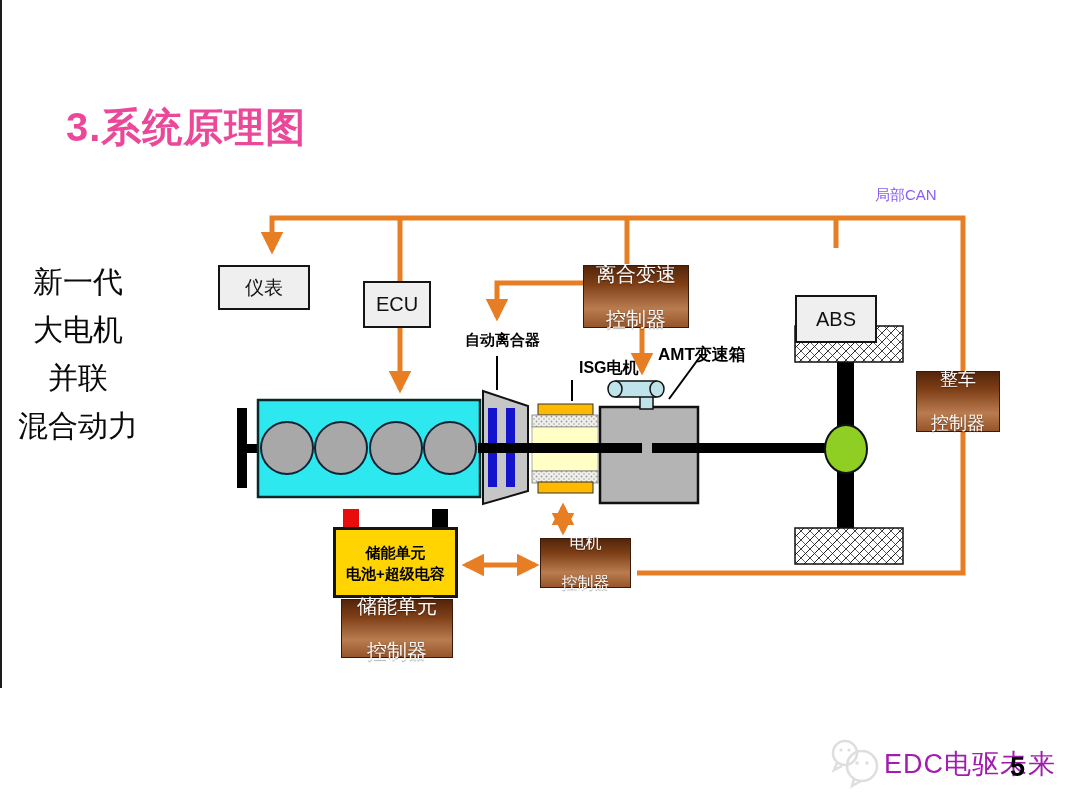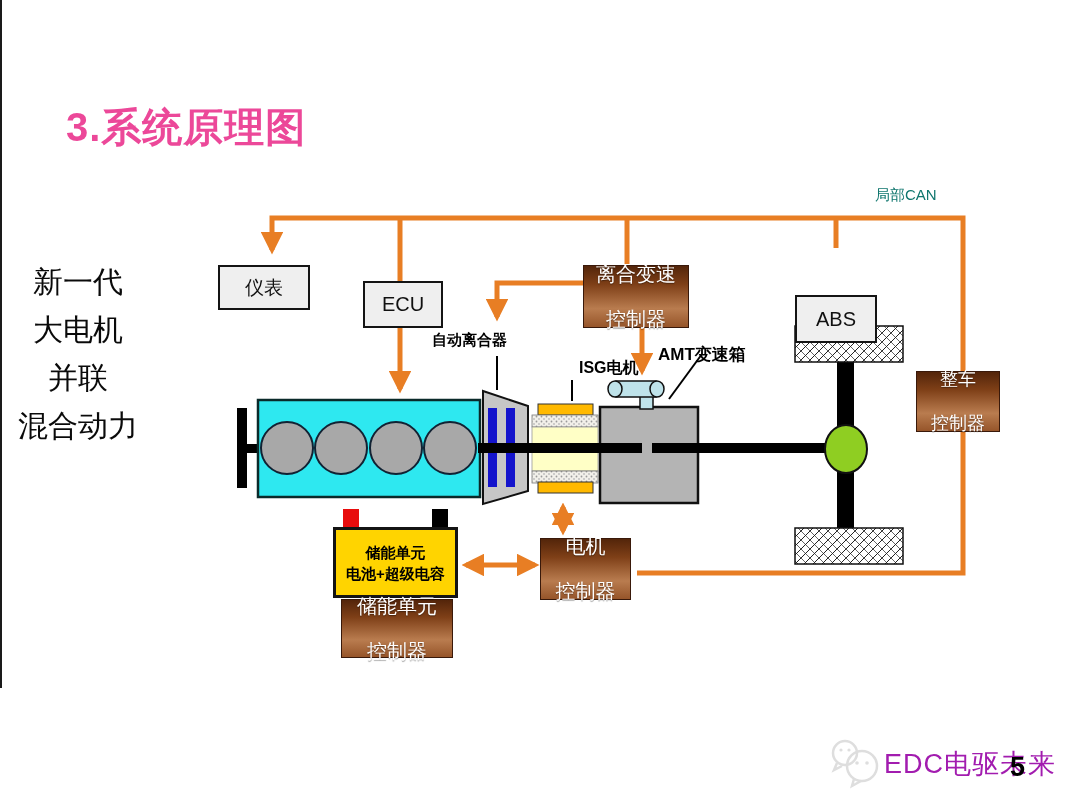--- a/index.html
+++ b/index.html
@@ -10,38 +10,38 @@
   .edge-line{position:absolute;left:0;top:0;width:2px;height:688px;background:#1a1a1a;}
   .title{
     position:absolute;left:66px;top:100px;font-size:40px;font-weight:700;
     color:#ec4899;letter-spacing:1px;
   }
   .side-note{
     position:absolute;left:14px;top:258px;width:128px;text-align:center;
     font-size:30px;font-weight:400;color:#0a0a0a;
   }
   .side-note div{height:48px;line-height:48px;}
-  .can-label{position:absolute;left:875px;top:186px;font-size:15px;color:#0f766e;}
+  .can-label{position:absolute;left:875px;top:186px;font-size:15px;color:#8b5cf6;}
   .lbl{position:absolute;font-weight:700;color:#000;white-space:nowrap;}
-  .lbl-auto-clutch{left:432px;top:331px;font-size:15px;}
+  .lbl-auto-clutch{left:465px;top:331px;font-size:15px;}
   .lbl-isg{left:531px;top:358px;font-size:16px;margin-left:48px;}
   .lbl-amt{left:658px;top:343px;font-size:17px;}
   .box{position:absolute;display:flex;flex-direction:column;align-items:center;
        justify-content:center;text-align:center;box-sizing:border-box;z-index:3;}
   .box-gray{background:#efefef;border:2px solid #141414;color:#111;}
   .box-brown{
     background:linear-gradient(180deg,#53250a 0%,#7e3f17 30%,#b97c4f 70%,#96552a 100%);
     border:1px solid #39190a;color:#fff;text-shadow:0 1px 1px rgba(0,0,0,.4);gap:20px;
   }
   .b-instrument{left:218px;top:265px;width:92px;height:45px;font-size:19px;font-family:Liberation Mono, monospace;}
-  .b-ecu{left:363px;top:281px;width:80px;height:47px;font-size:20px;}
+  .b-ecu{left:363px;top:281px;width:68px;height:47px;font-size:20px;}
   .b-abs{left:795px;top:249px;width:82px;height:48px;font-size:20px;margin-top:46px;}
   .b-clutch-tcu{left:583px;top:265px;width:106px;height:63px;font-size:20px;line-height:1.25;}
   .b-vcu{left:916px;top:371px;width:84px;height:61px;font-size:18px;line-height:1.3;}
-  .b-mcu{left:540px;top:538px;width:91px;height:62px;font-size:20px;line-height:1.25;}
+  .b-mcu{left:540px;top:538px;width:91px;height:50px;font-size:16px;line-height:1.25;}
   .b-ess-ctrl{left:341px;top:599px;width:112px;height:59px;font-size:20px;line-height:1.25;}
   .b-battery{left:333px;top:527px;width:125px;height:71px;background:#ffd400;
              border:3px solid #141414;color:#000;font-size:15px;font-weight:700;line-height:1.4;}
   .terminal{position:absolute;width:16px;height:18px;top:509px;z-index:2;}
   .terminal-pos{left:343px;background:#e80c0c;}
   .terminal-neg{left:432px;background:#000;}
   .svg-layer{position:absolute;left:0;top:0;z-index:1;}
   .footer{position:absolute;left:828px;top:736px;width:245px;height:62px;z-index:4;}
   .brand{position:absolute;left:56px;top:10px;font-size:27px;color:#a21caf;letter-spacing:1px;}
   .pagenum{position:absolute;left:182px;top:16px;font-size:27px;font-weight:700;color:#000;}

